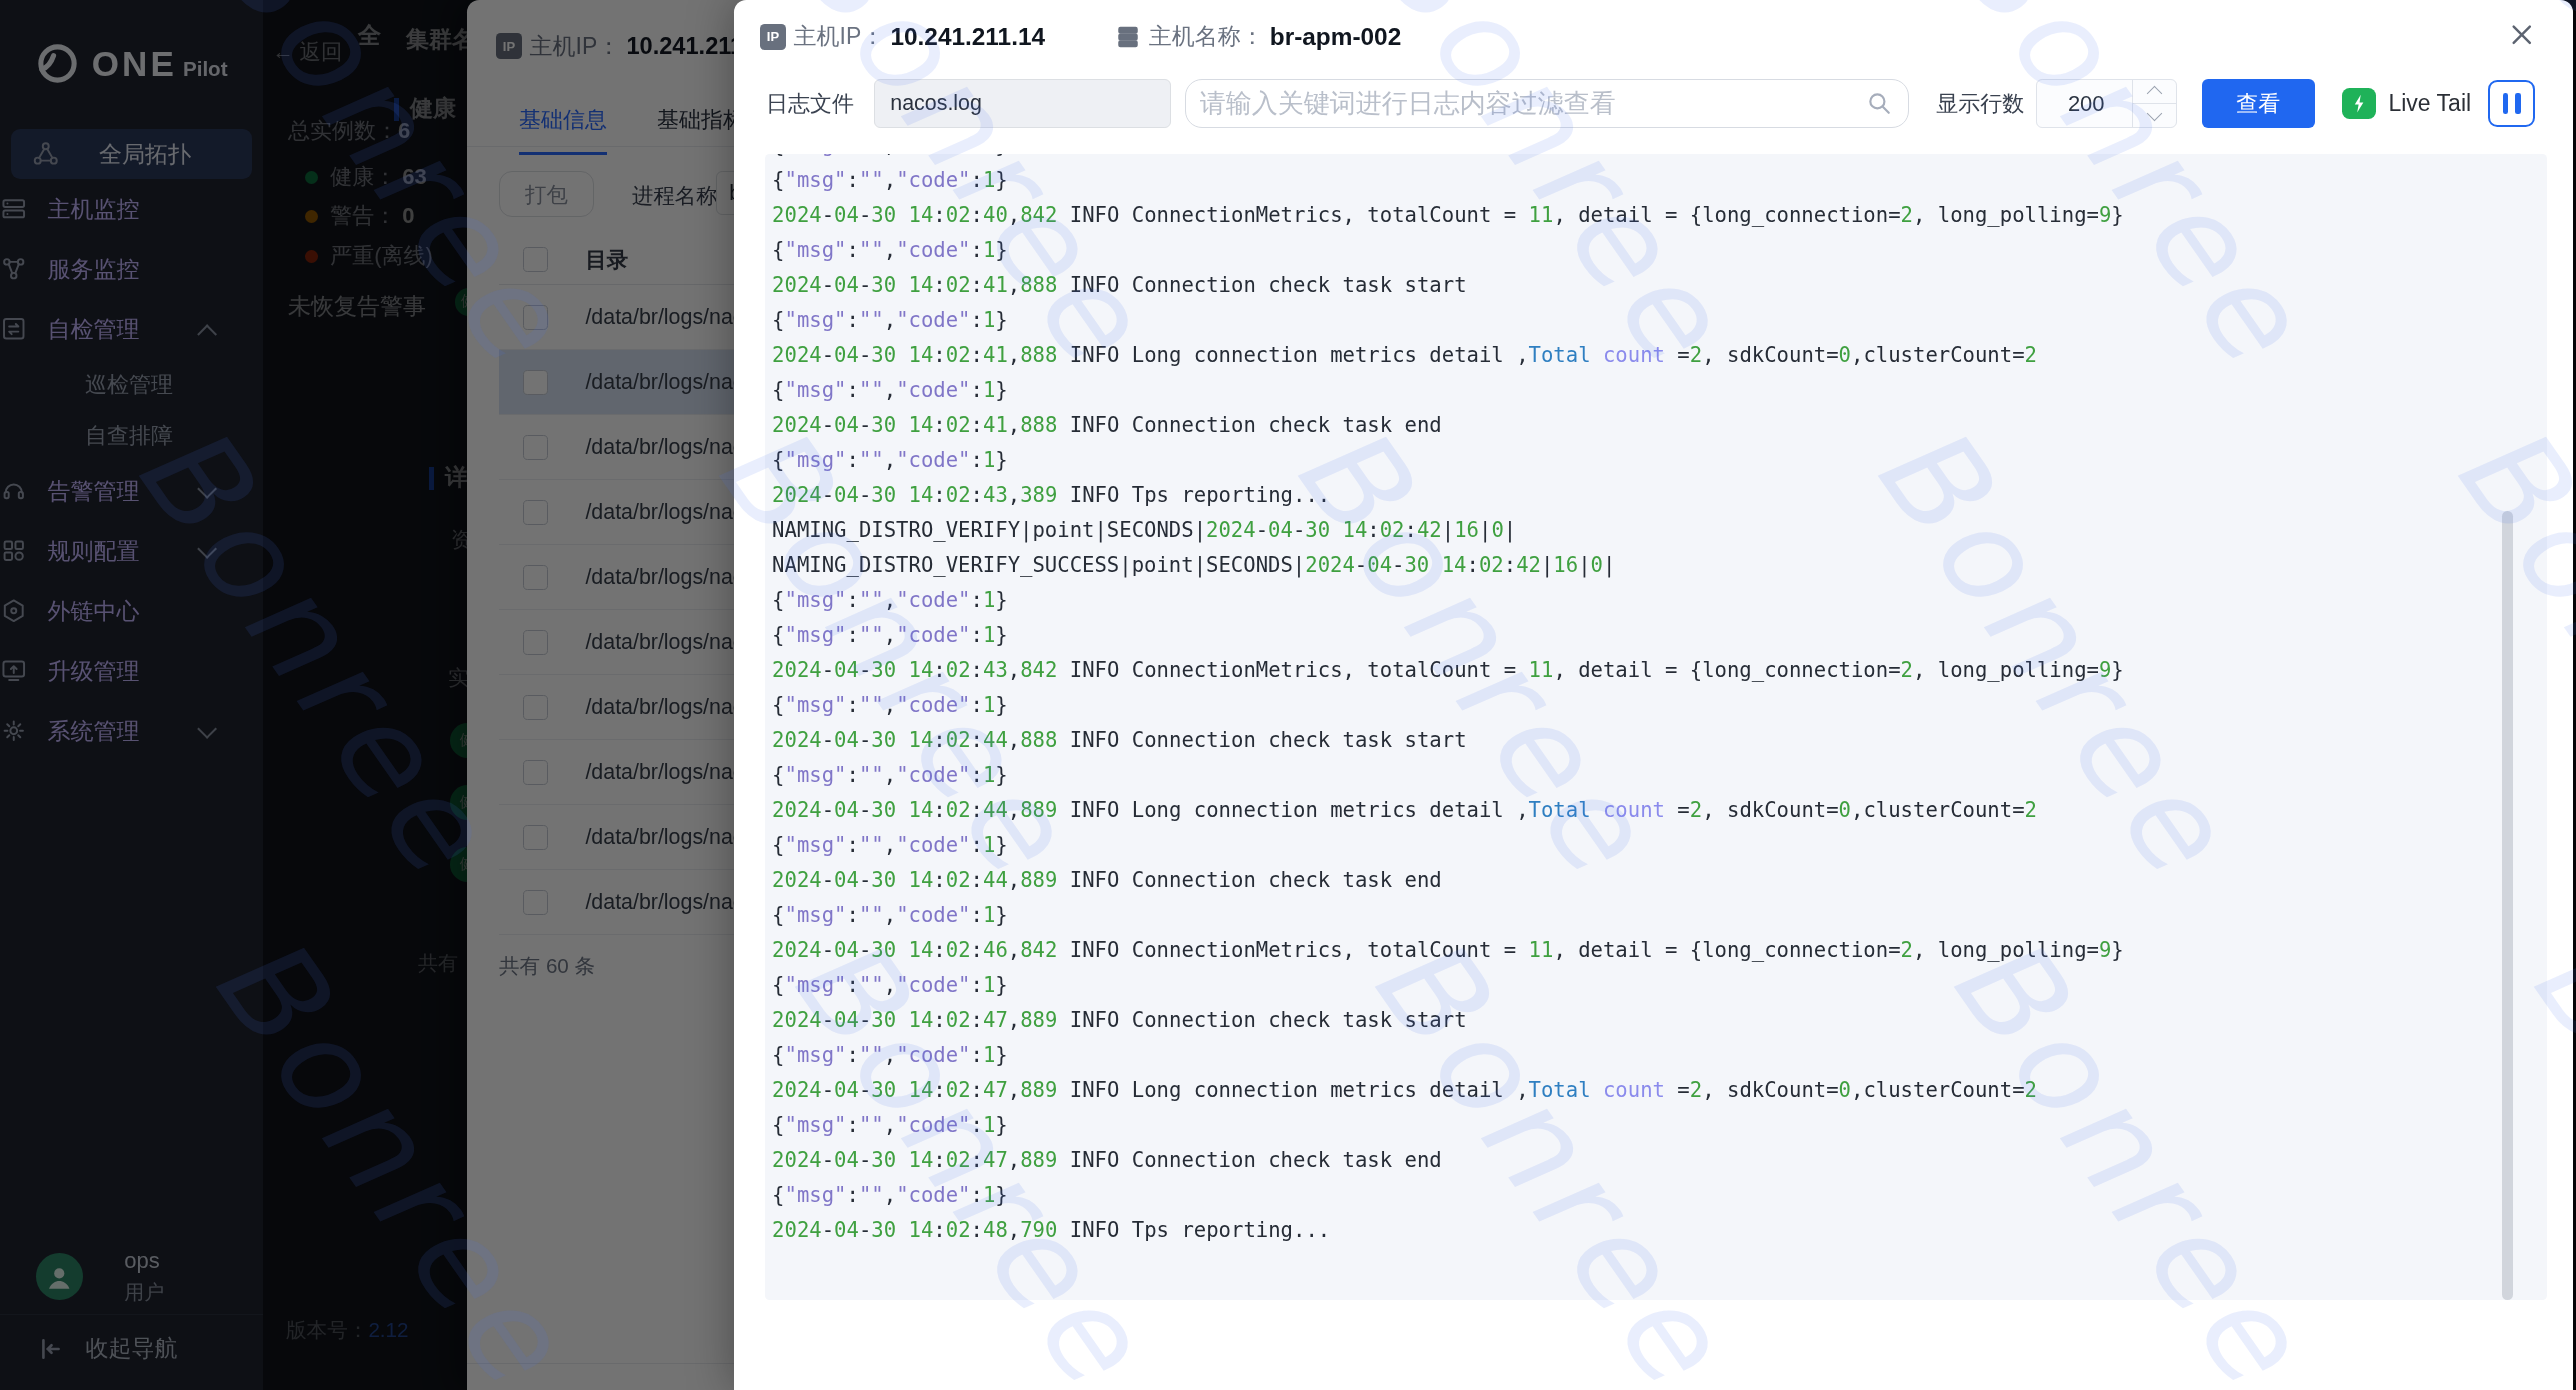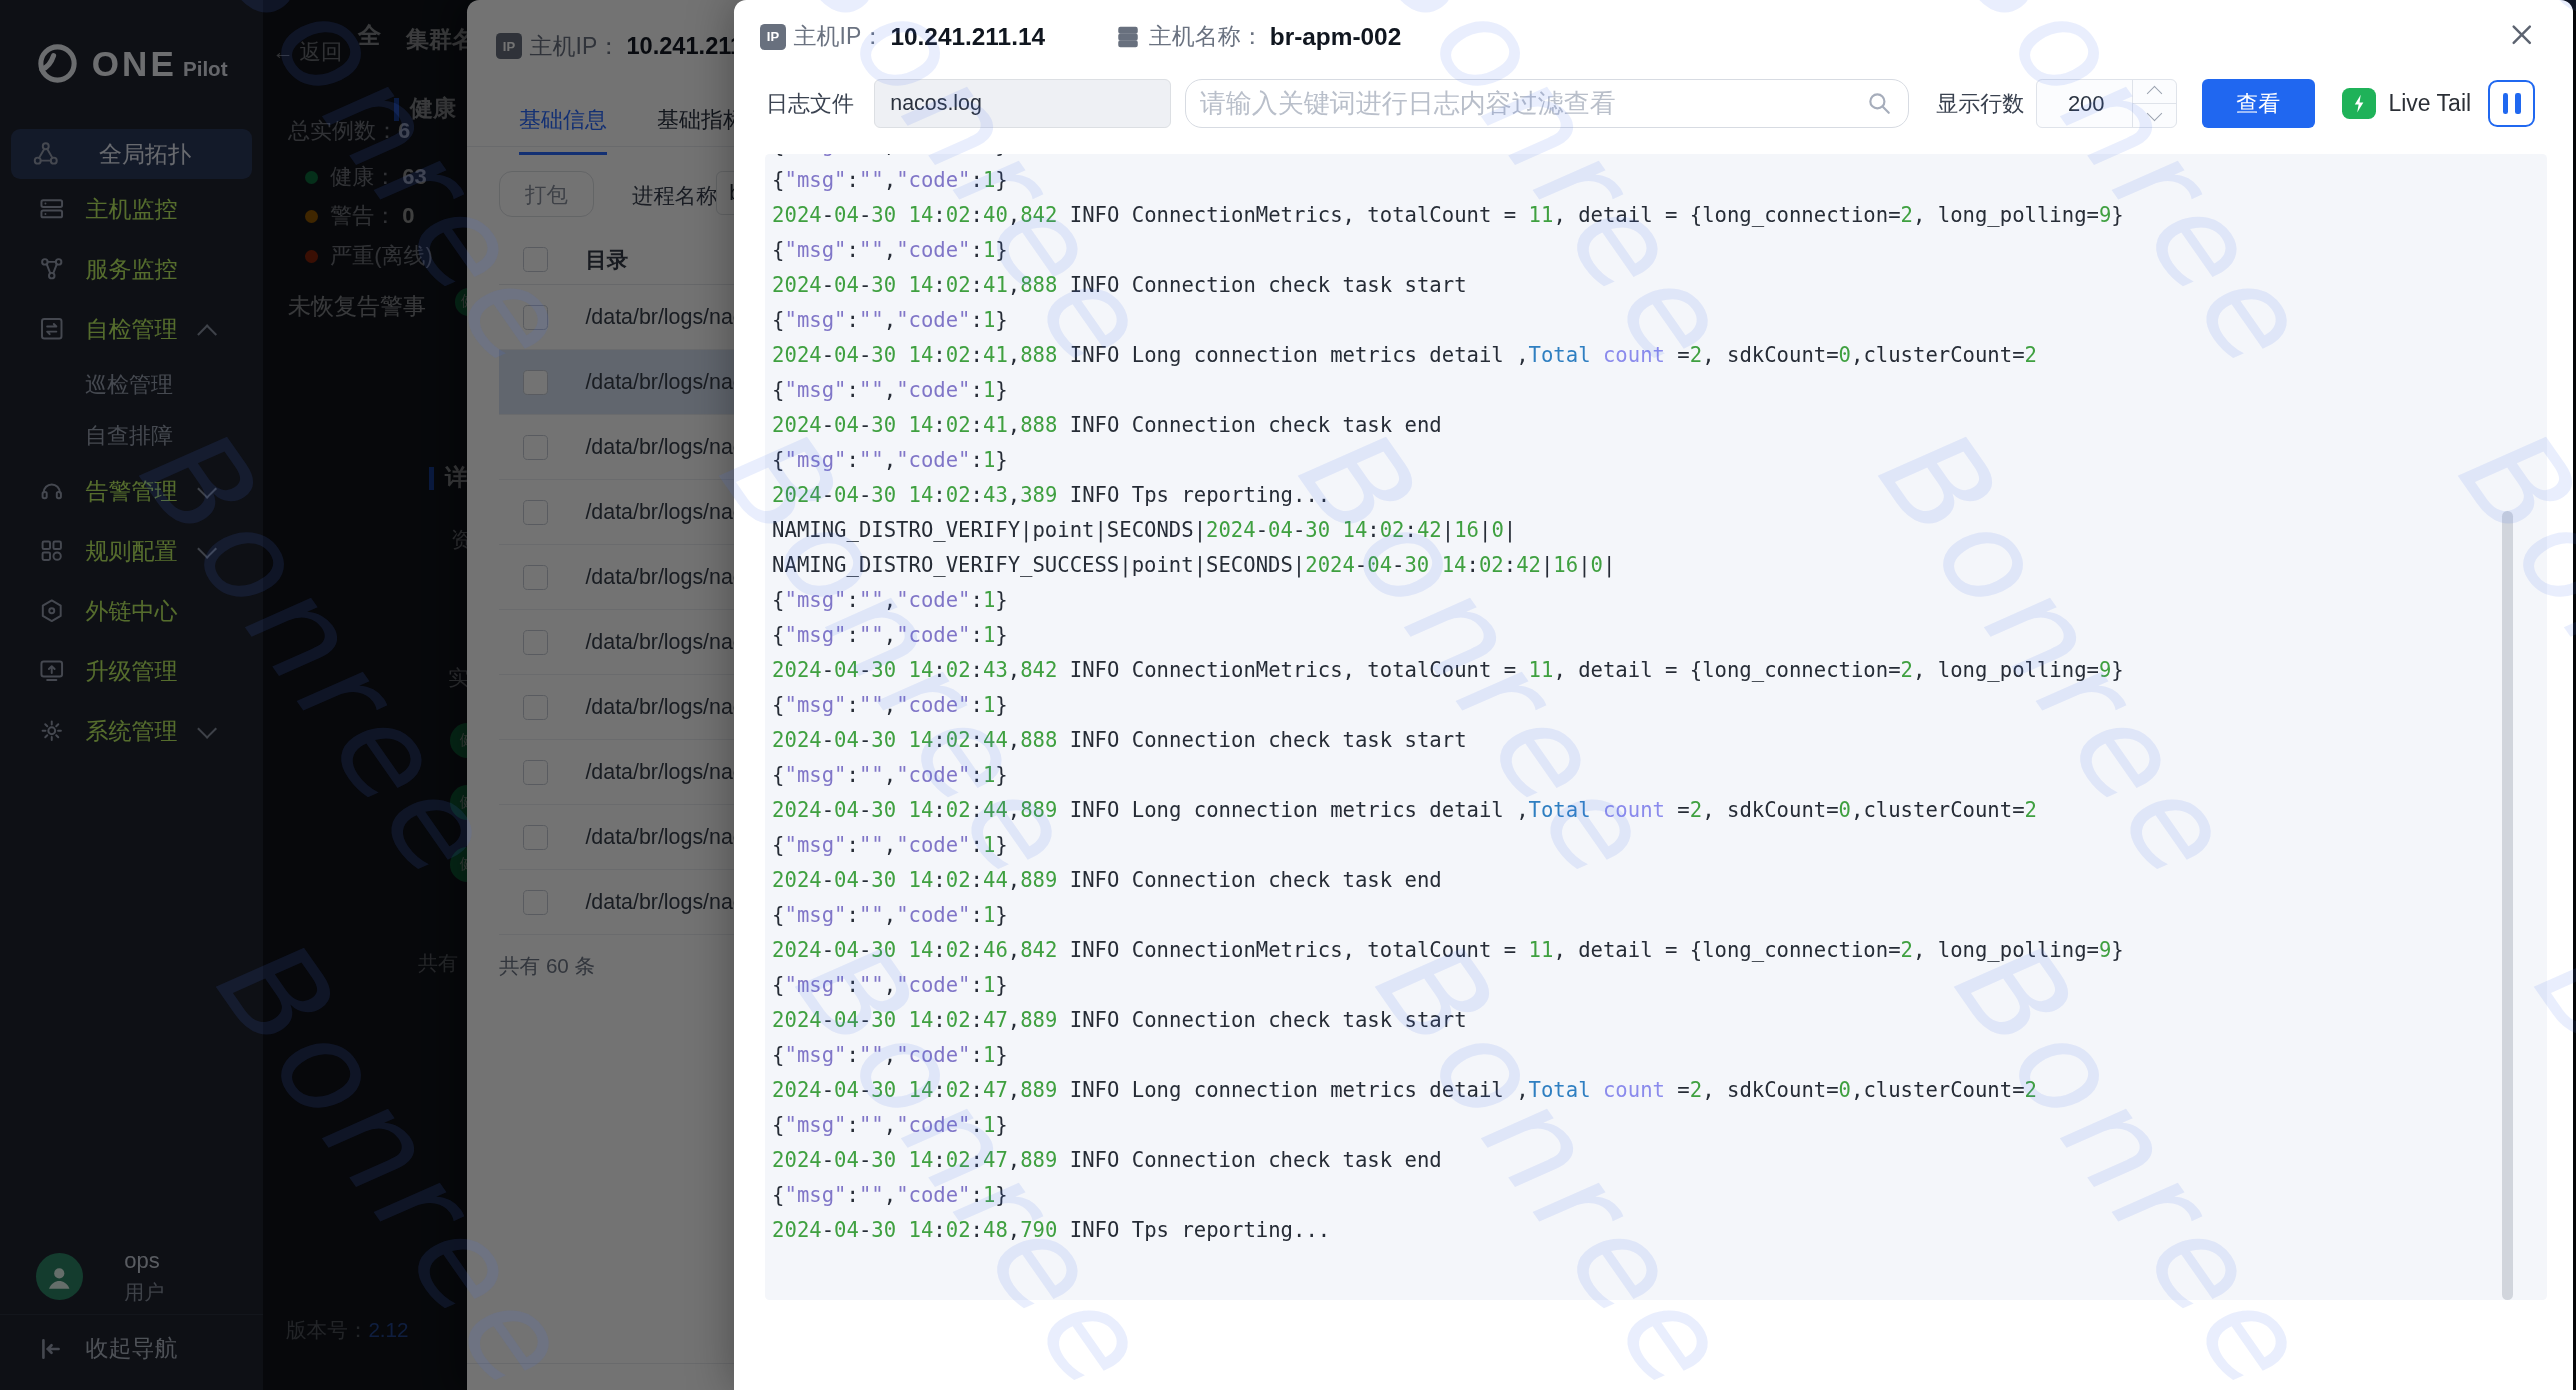--- a/index.html
+++ b/index.html
@@ -6,21 +6,21 @@
   .stage{position:relative;width:2576px;height:1391px;overflow:hidden;
          font-family:"Liberation Sans","DejaVu Sans",sans-serif;background:#14181f;}
 
   
   .sidebar{position:absolute;left:0;top:0;width:263px;height:1391px;background:#1f2430;z-index:10;}
   .logo{position:absolute;left:34px;top:40px;display:flex;align-items:center;}
   .logo svg{width:47px;height:47px;}
   .brand{color:#f2f4f8;font-weight:bold;font-size:35px;letter-spacing:3.1px;margin-left:10.7px;}
   .brand-sub{color:#dfe3ec;font-weight:bold;font-size:20.6px;margin-left:6.1px;margin-top:10.7px;}
   .menu{position:absolute;left:0;top:129px;width:263px;}
-  .side-item{position:relative;height:60px;display:flex;align-items:center;padding-left:38px;color:#bef264;font-size:23px;cursor:pointer;}
+  .side-item{position:relative;height:60px;display:flex;align-items:center;color:#c4b5fd;font-size:23px;cursor:pointer;}
   .side-item .micon{width:27.5px;height:27.5px;margin-right:20px;flex:none;}
   .side-item .micon svg{width:27.5px;height:27.5px;stroke:#99a1b1;fill:none;stroke-width:1.7;stroke-linecap:round;stroke-linejoin:round;}
   .side-item.active{background:#2c3a5c;border-radius:9.2px;margin:0 11px;padding-left:21.4px;color:#e6ebf5;height:50px;gap:19px;}
   .side-item.sub{height:51px;padding-left:85px;font-size:22px;color:#9aa2b1;}
   .chev{width:12.2px;height:12.2px;border-right:2.3px solid #8b93a2;border-bottom:2.3px solid #8b93a2;position:absolute;right:49px;}
   .chev.down{transform:rotate(45deg);top:21.4px;}
   .chev.up{transform:rotate(-135deg);top:27.5px;}
   .user{position:absolute;left:36px;top:1248px;display:flex;align-items:center;cursor:pointer;gap:23px;}
   .avatar{width:47px;height:47px;border-radius:50%;background:#2e8566;display:flex;align-items:center;justify-content:center;flex:none;}
   .ucol{margin-left:18.3px;display:flex;flex-direction:column;}

